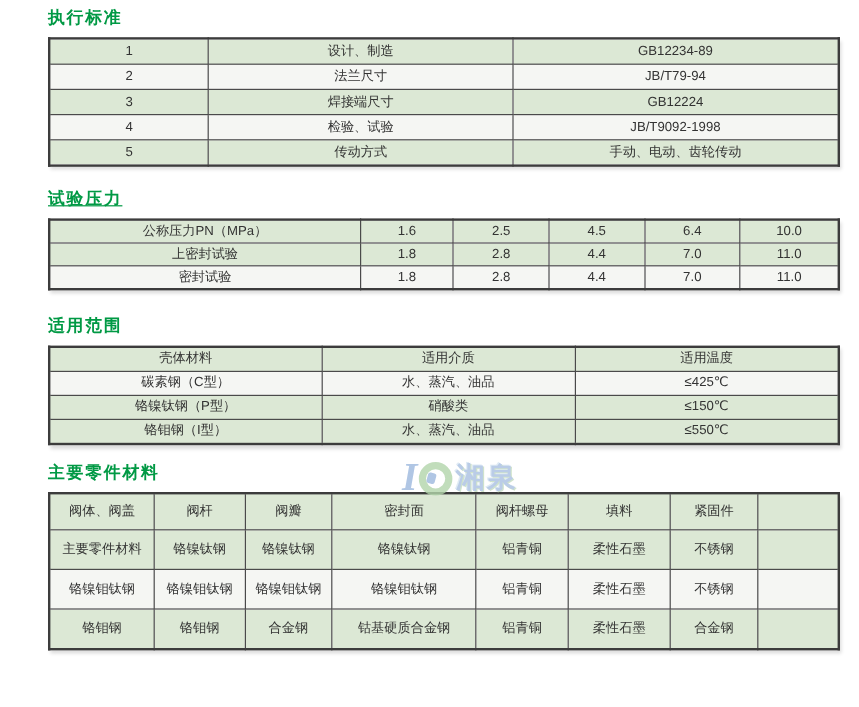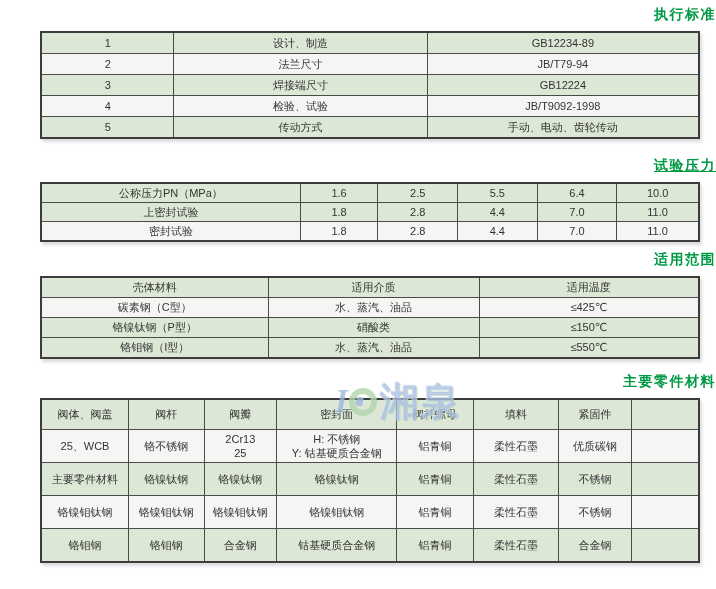--- a/index.html
+++ b/index.html
@@ -3,25 +3,25 @@
 <meta charset="utf-8">
 <style>
   html,body{margin:0;padding:0;}
   body{
     width:716px;height:589px;background:#ffffff;position:relative;
     font-family:"Liberation Sans","DejaVu Sans",sans-serif;
     overflow:hidden;
   }
   .section-title{
     margin:0 0 0 40px;
-    font-size:14px;font-weight:bold;color:#009944;letter-spacing:1.5px;text-align:right;
+    font-size:14px;font-weight:bold;color:#009944;letter-spacing:1.5px;
   }
   .t-title-1{padding-top:6px;}
   .t-title-2{margin-top:18px;text-decoration:underline;}
-  .t-title-3{margin-top:9px;}
+  .t-title-3{margin-top:21px;}
   .t-title-4{margin-top:14px;}
   table.spec{
     width:660px;margin:7px 0 0 40px;
     border-collapse:collapse;table-layout:fixed;
     border:2px solid #3c3c3c;
     box-shadow:2px 3px 3px rgba(0,0,0,0.14);
     background:#fff;
   }
   table.spec td{
     border:1px solid #4a4a4a;
@@ -49,21 +49,21 @@
   }
   .wm-ring{
     width:16px;height:16px;border:6px solid #b2d5ab;border-radius:50%;
     margin:0 3px 0 1px;position:relative;box-sizing:content-box;
   }
   .wm-ring::after{
     content:"";position:absolute;left:1px;top:3px;width:7px;height:9px;
     background:#9db8de;border-radius:2px;transform:rotate(15deg);
   }
   .wm-text{
-    font-size:39px;font-weight:bold;color:#a9c0e2;letter-spacing:2px;line-height:1;
+    font-size:24px;font-weight:bold;color:#a9c0e2;letter-spacing:2px;line-height:1;
     text-shadow:1px 1px 0 #c4dcc0, -1px -1px 0 #d8e6f2;
   }
 </style>
 </head>
 <body>
 
 <div class="page">
 
   <h2 class="section-title t-title-1">执行标准</h2>
   <table class="spec t1">
@@ -109,21 +109,21 @@
         <col style="width: 12.1%;">
         <col style="width: 12.1%;">
         <col style="width: 12.1%;">
         <col style="width: 12.5%;">
       </colgroup>
       <tbody>
         <tr class="row-green">
           <td>公称压力PN（MPa）</td>
           <td>1.6</td>
           <td>2.5</td>
-          <td>5.5</td>
+          <td>4.5</td>
           <td>6.4</td>
           <td>10.0</td>
         </tr>
         <tr class="row-green">
           <td>上密封试验</td>
           <td>1.8</td>
           <td>2.8</td>
           <td>4.4</td>
           <td>7.0</td>
           <td>11.0</td>
@@ -186,32 +186,20 @@
         <tr class="row-green head">
           <td>阀体、阀盖</td>
           <td>阀杆</td>
           <td>阀瓣</td>
           <td>密封面</td>
           <td>阀杆螺母</td>
           <td>填料</td>
           <td>紧固件</td>
           <td></td>
         </tr>
-        <tr class="row-light">
-          <td>25、WCB</td>
-          <td>铬不锈钢</td>
-          <td>2Cr13
-25</td>
-          <td>H: 不锈钢
-Y: 钴基硬质合金钢</td>
-          <td>铝青铜</td>
-          <td>柔性石墨</td>
-          <td>优质碳钢</td>
-          <td></td>
-        </tr>
         <tr class="row-green">
           <td>主要零件材料</td>
           <td>铬镍钛钢</td>
           <td>铬镍钛钢</td>
           <td>铬镍钛钢</td>
           <td>铝青铜</td>
           <td>柔性石墨</td>
           <td>不锈钢</td>
           <td></td>
         </tr>

